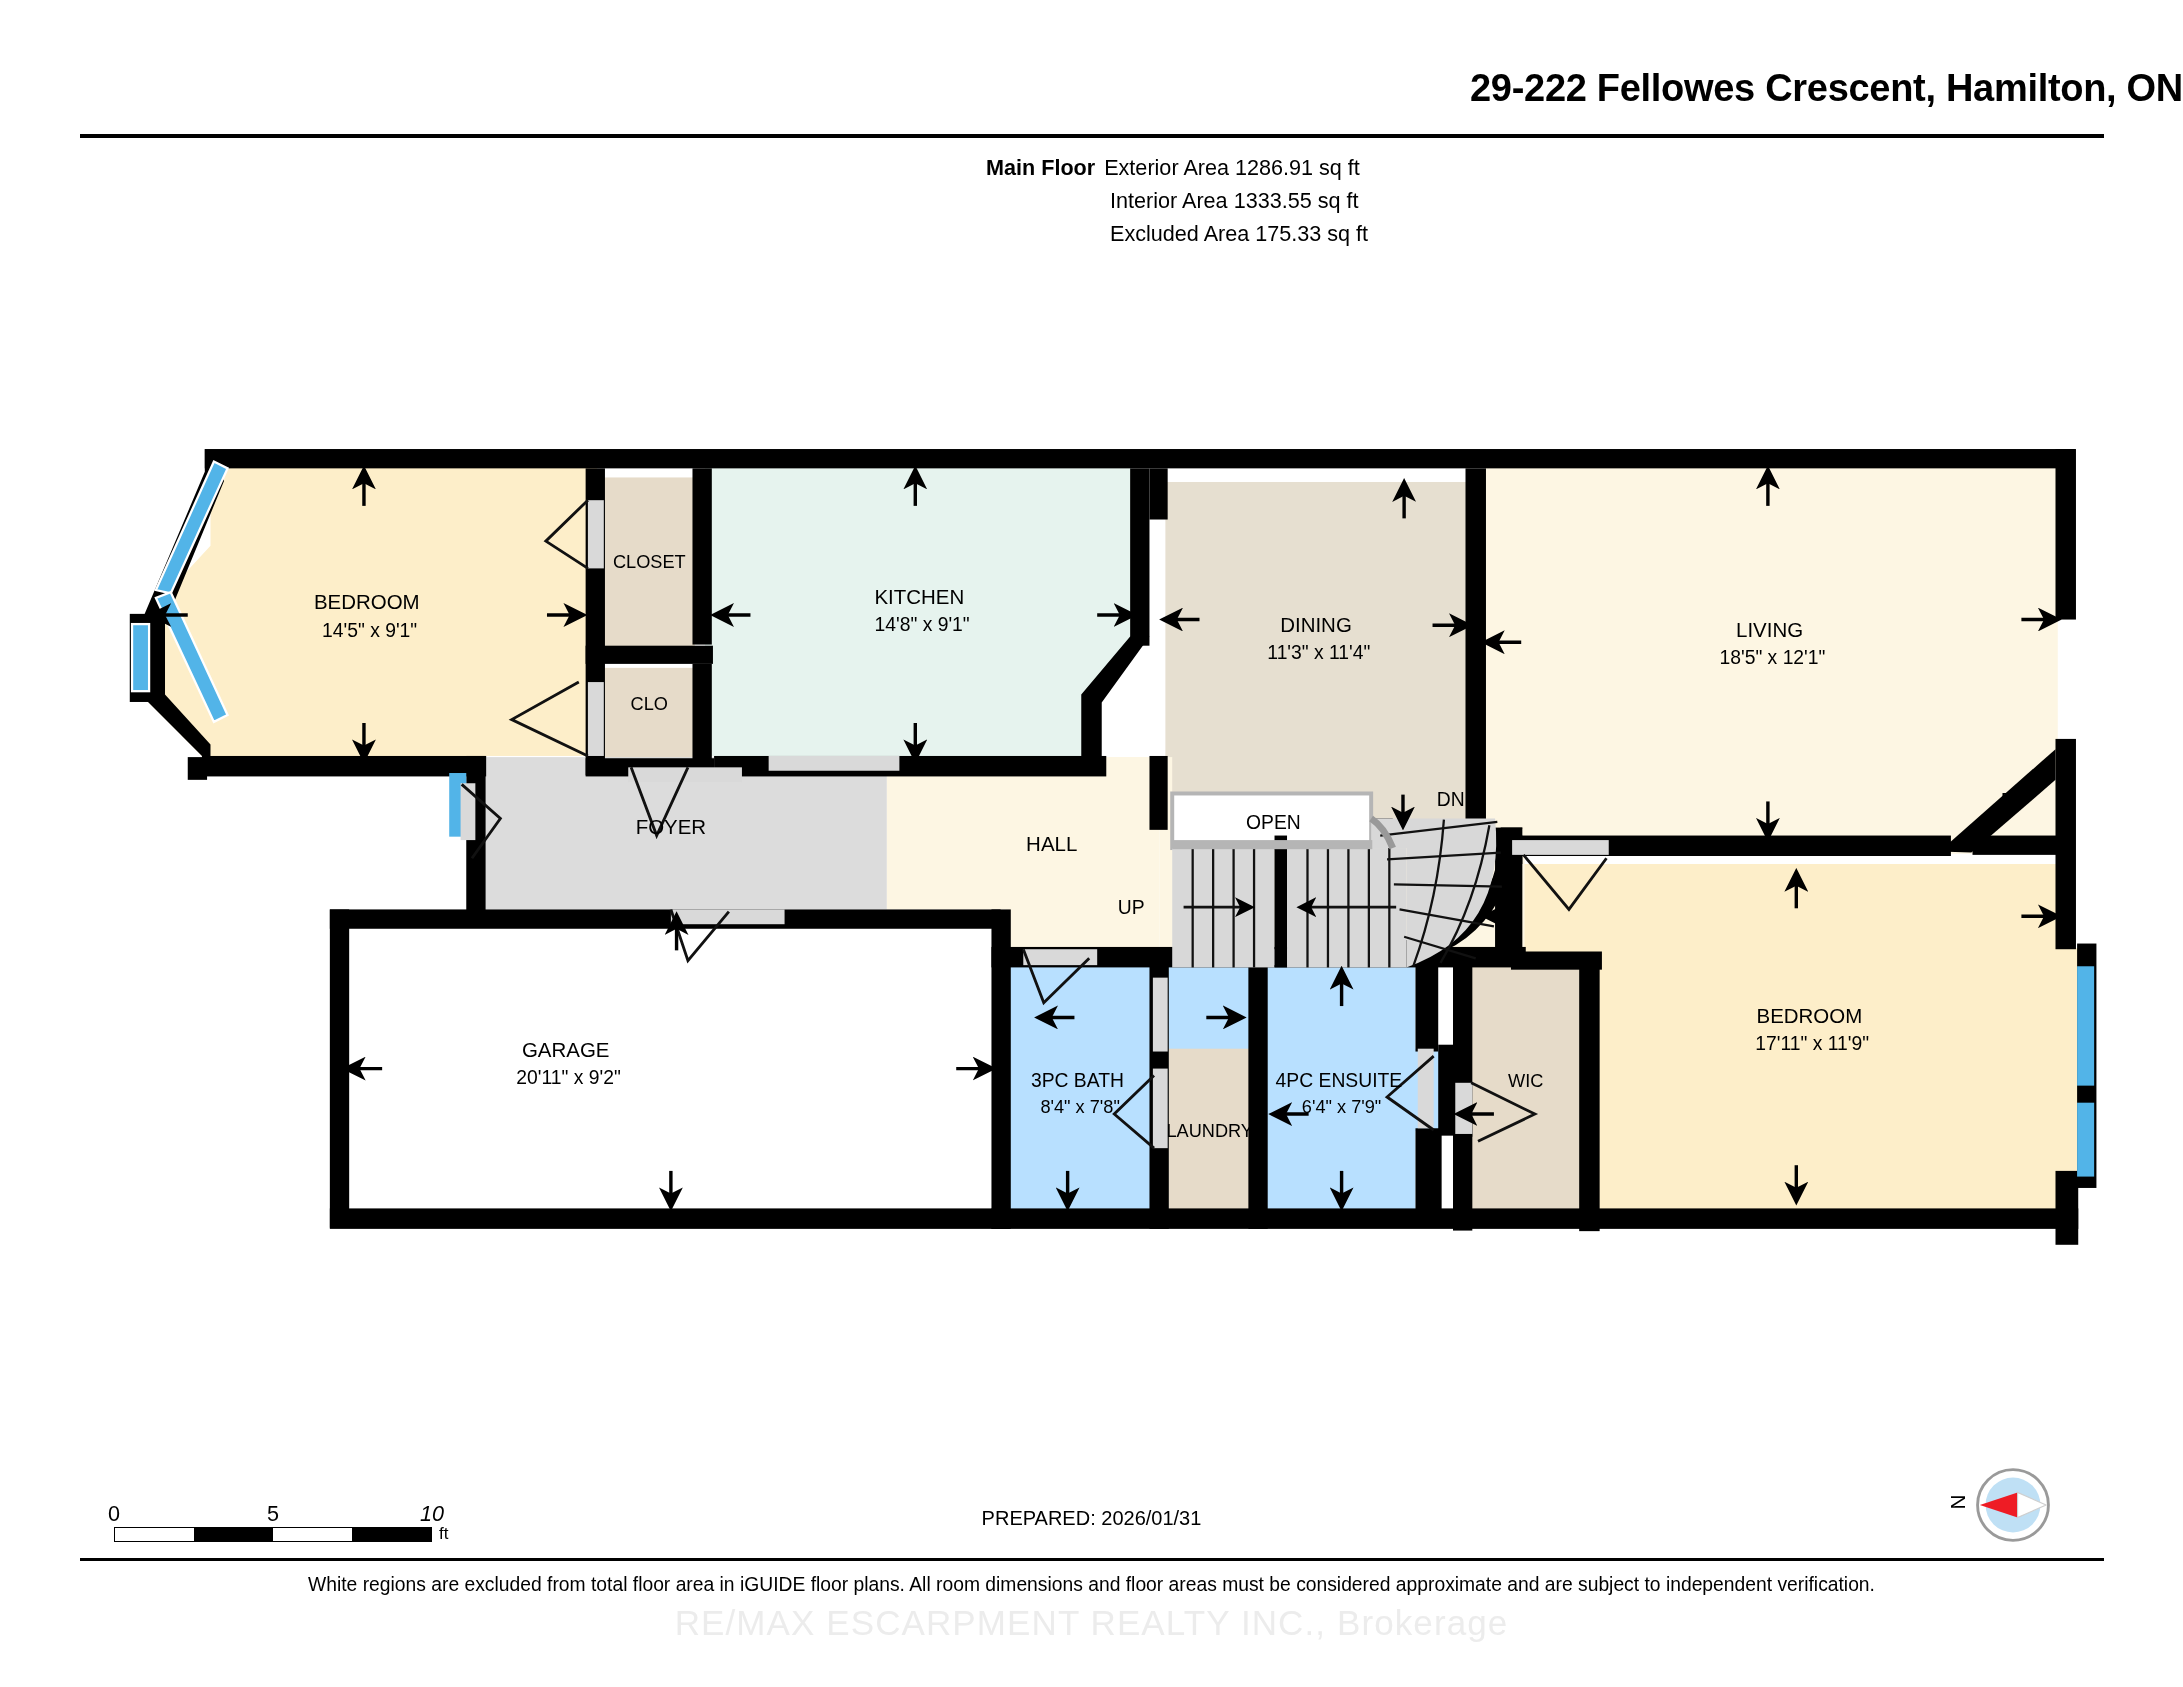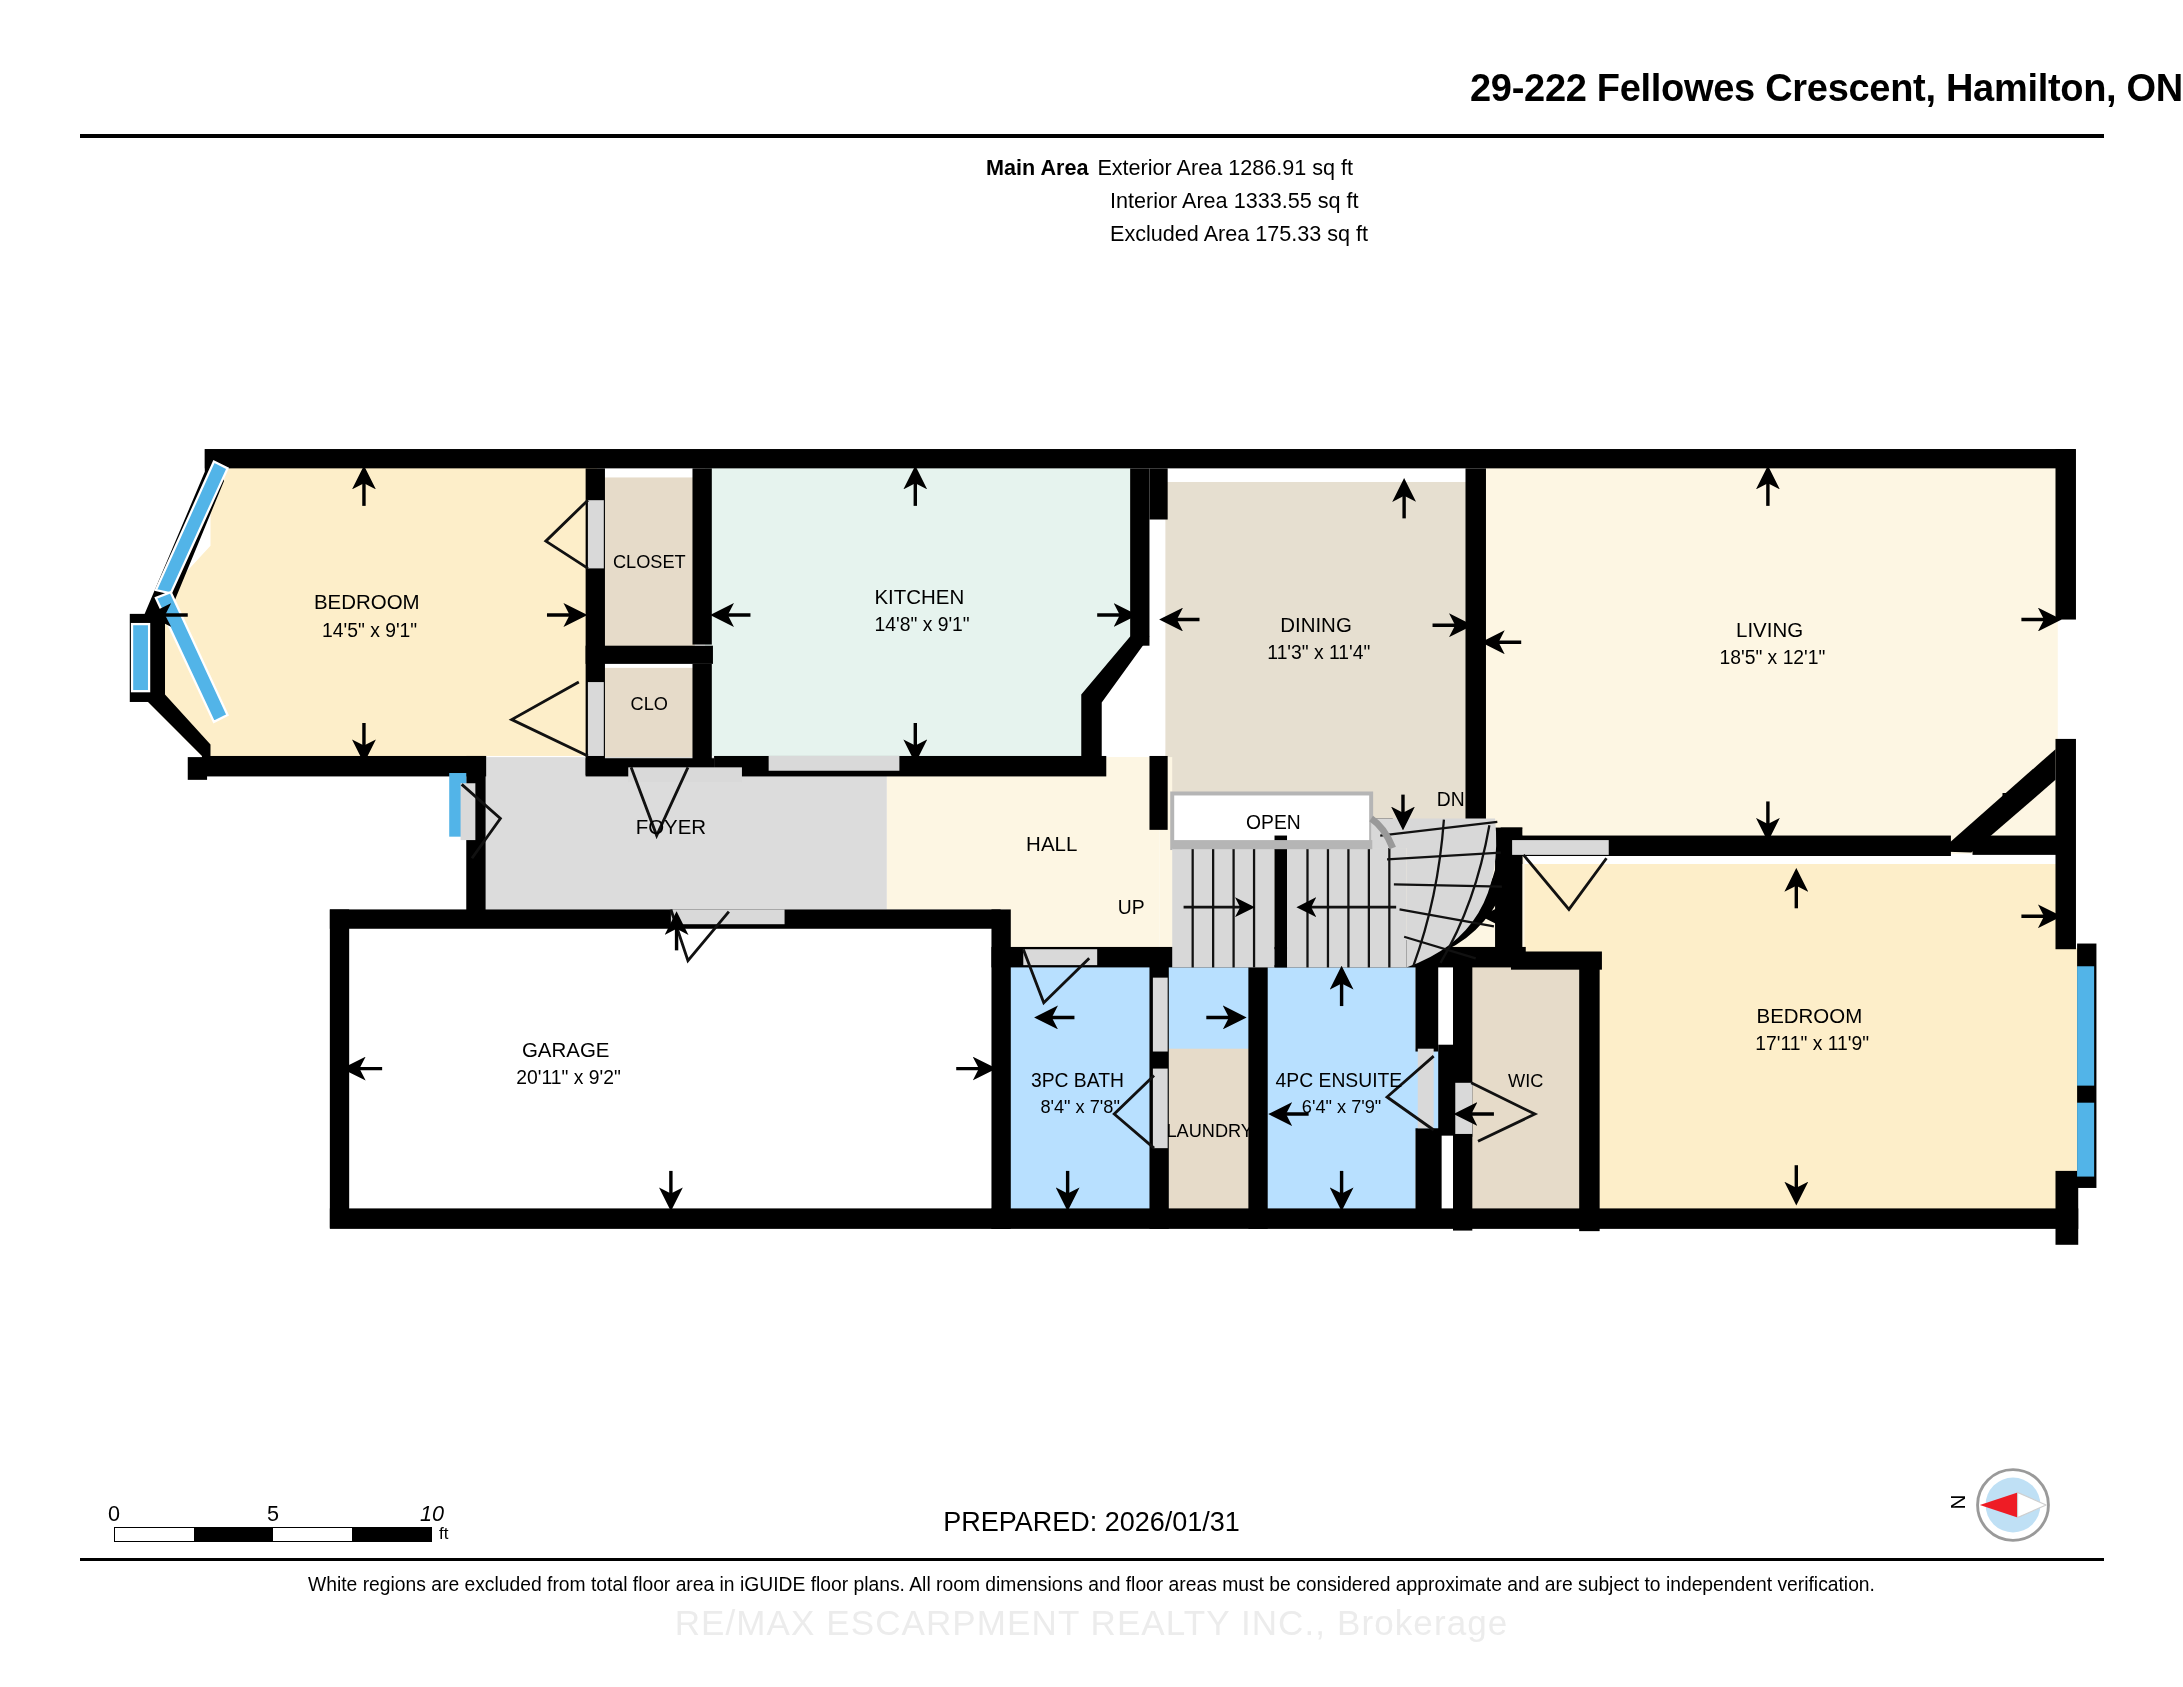--- a/index.html
+++ b/index.html
@@ -24,39 +24,39 @@
 
   
   #scalebar{position:absolute;left:114px;top:1501px;}
   .sb-ticks{position:relative;width:318px;height:26px;}
   .sb-ticks span{position:absolute;top:0;font-size:21.6px;transform:translateX(-50%);}
   .sb-bar{width:318px;height:15px;border:1.7px solid #000;box-sizing:border-box;display:flex;}
   .sb-bar i{flex:1 1 0;display:block;}
   .sb-bar i.f{background:#000;}
   .sb-bar i.e{background:#fff;}
   #sb-unit{position:absolute;left:439px;top:1524px;font-size:17px;}
-  #prepared{position:absolute;left:0;top:1507px;width:2183px;text-align:center;font-size:27px;}
+  #prepared{position:absolute;left:0;top:1507px;width:2183px;text-align:center;font-size:20px;}
   #compass{position:absolute;left:1973px;top:1465px;width:80px;height:80px;}
   #compass-n{position:absolute;left:1951px;top:1490px;font-size:20.5px;transform:rotate(-90deg);transform-origin:50% 50%;}
   #rule-bot{position:absolute;left:80px;top:1558px;width:2024px;height:3.4px;background:#000;}
   #disclaimer{position:absolute;left:0;top:1574px;width:2183px;text-align:center;font-size:19.3px;}
   #watermark{
     position:absolute;left:0;top:1603px;width:2183px;text-align:center;
     font-size:35px;color:#ececec;letter-spacing:1.1px;white-space:nowrap;
   }
 </style>
 </head>
 <body>
 
 <div id="title">29-222 Fellowes Crescent, Hamilton, ON</div>
 <div id="rule-top"></div>
 
 <div id="summary">
   <div class="row">
-    <span class="lbl">Main Area</span>
+    <span class="lbl">Main Floor</span>
     <span class="v">Exterior Area 1286.91 sq ft</span>
   </div>
   <div class="row" style="padding-left:124px;">
     <span>Interior Area 1333.55 sq ft</span>
   </div>
   <div class="row" style="padding-left:124px;">
     <span>Excluded Area 175.33 sq ft</span>
   </div>
 </div>
 

